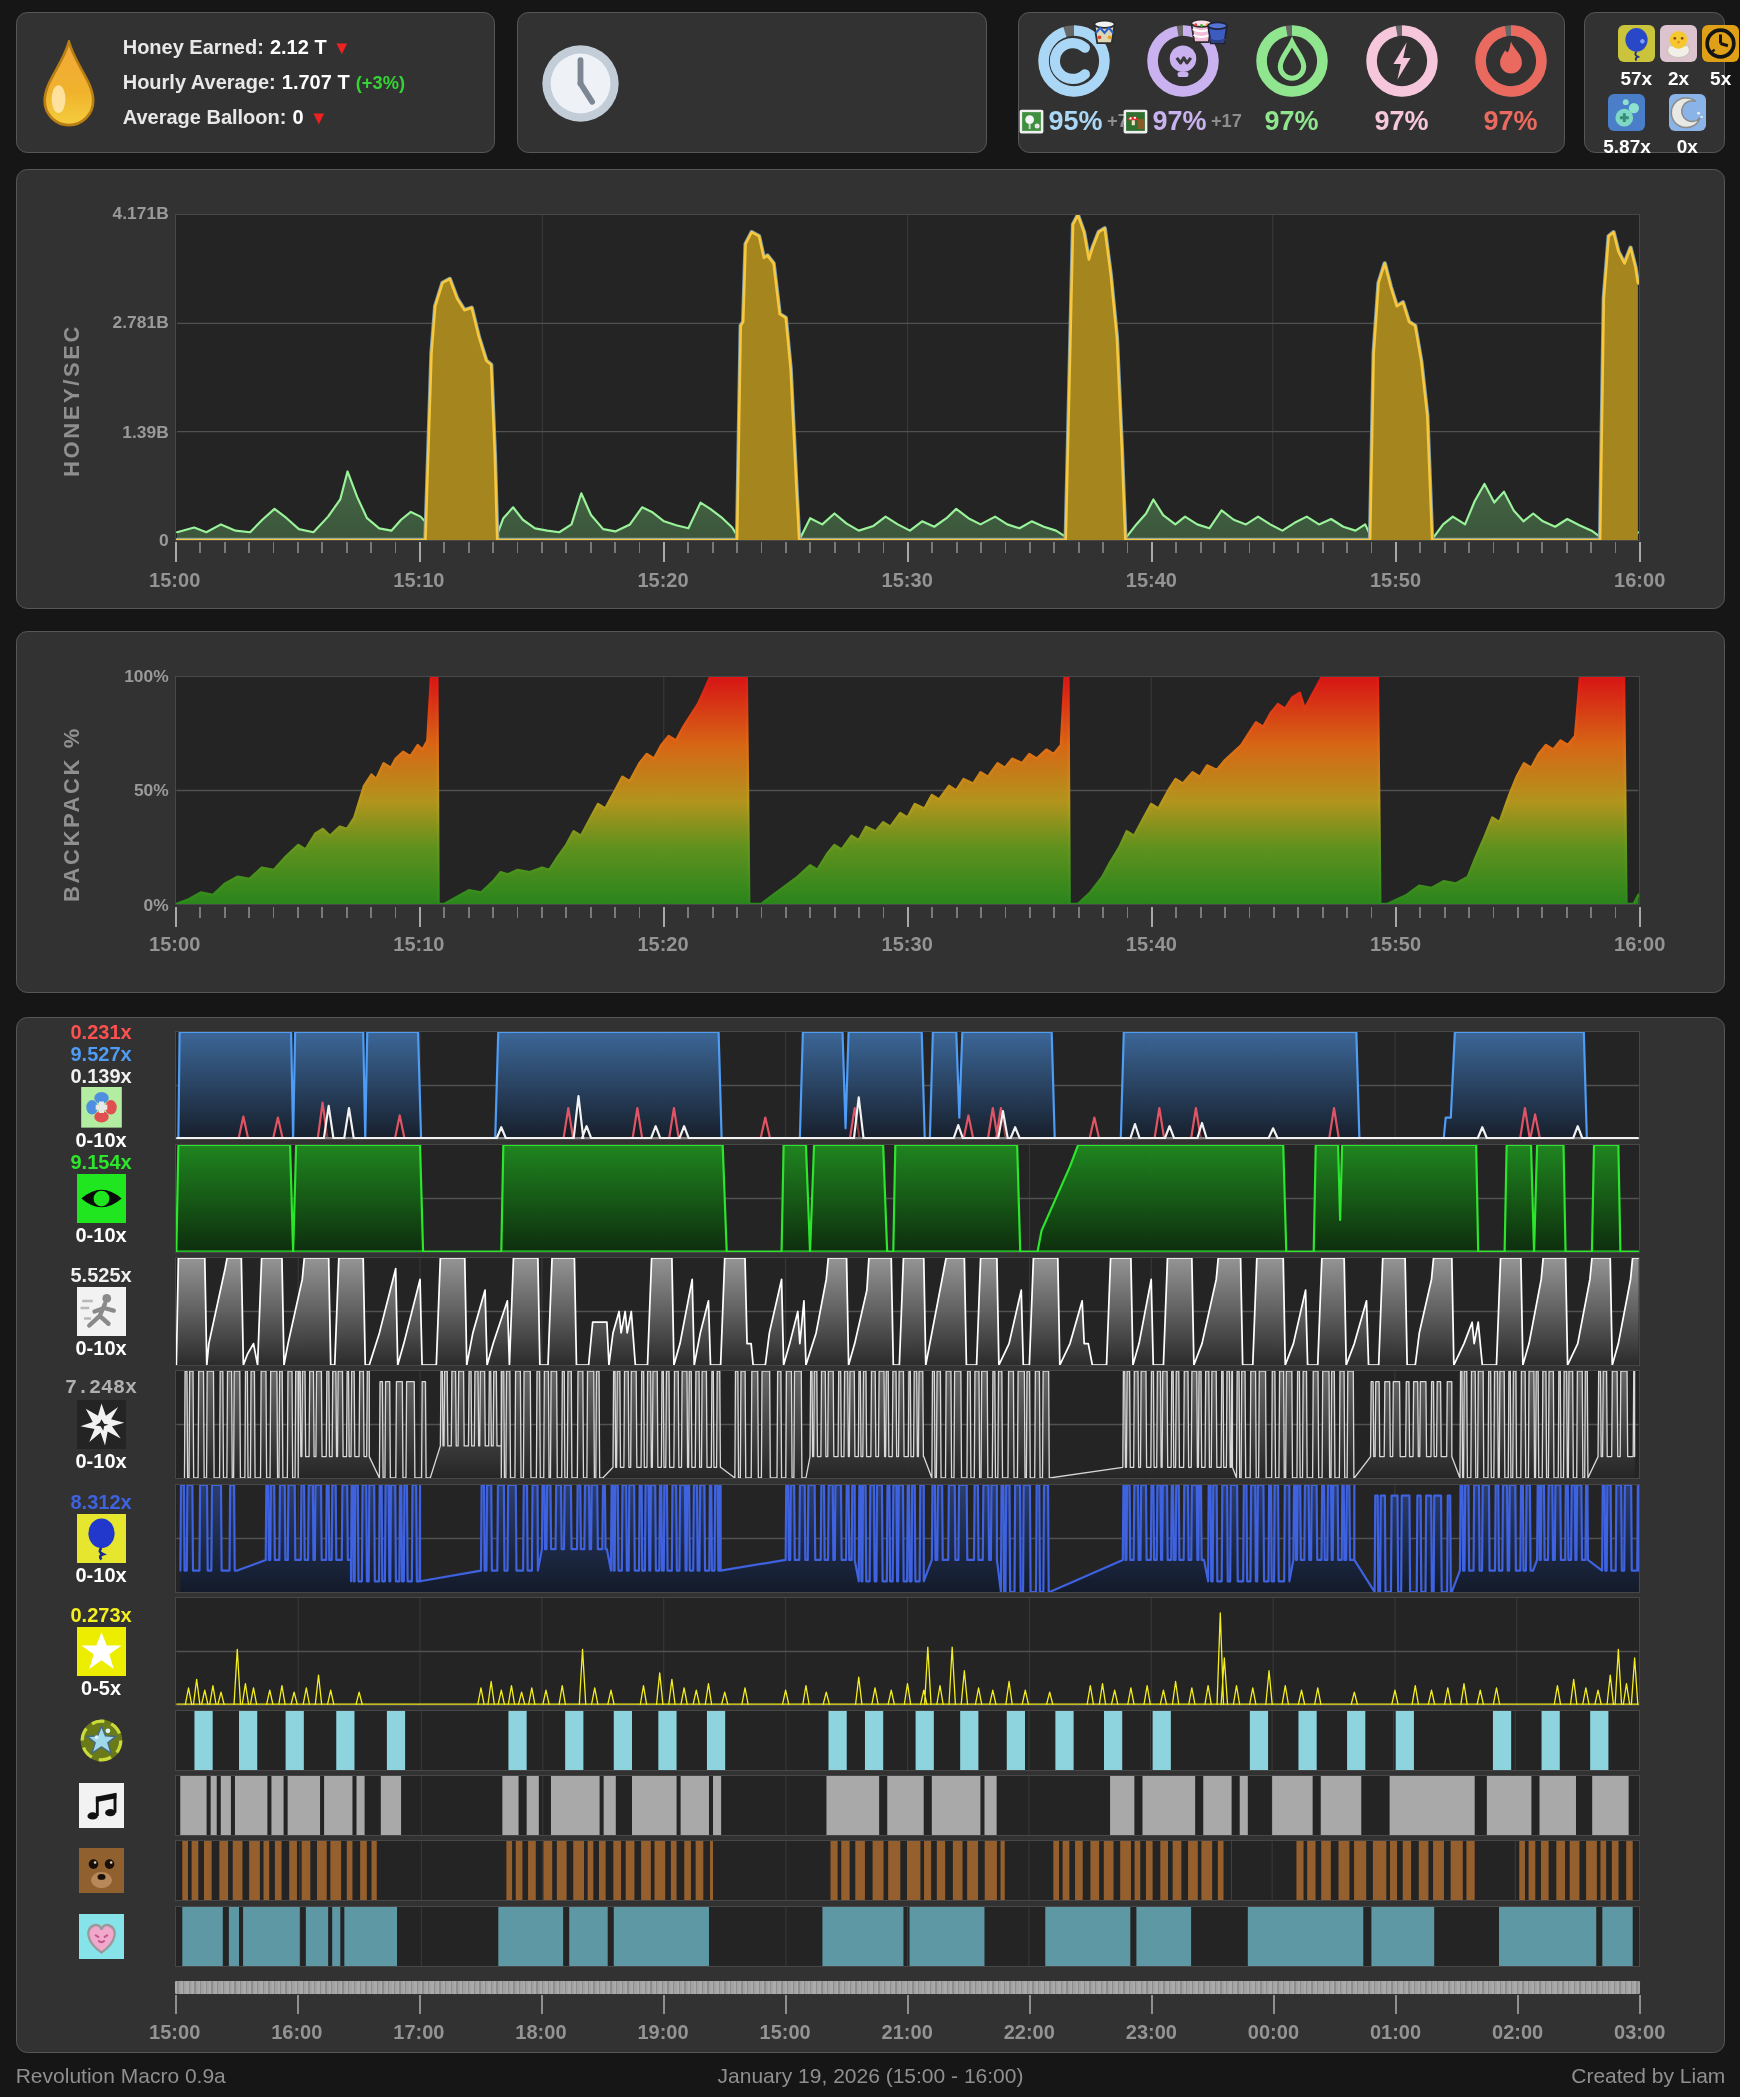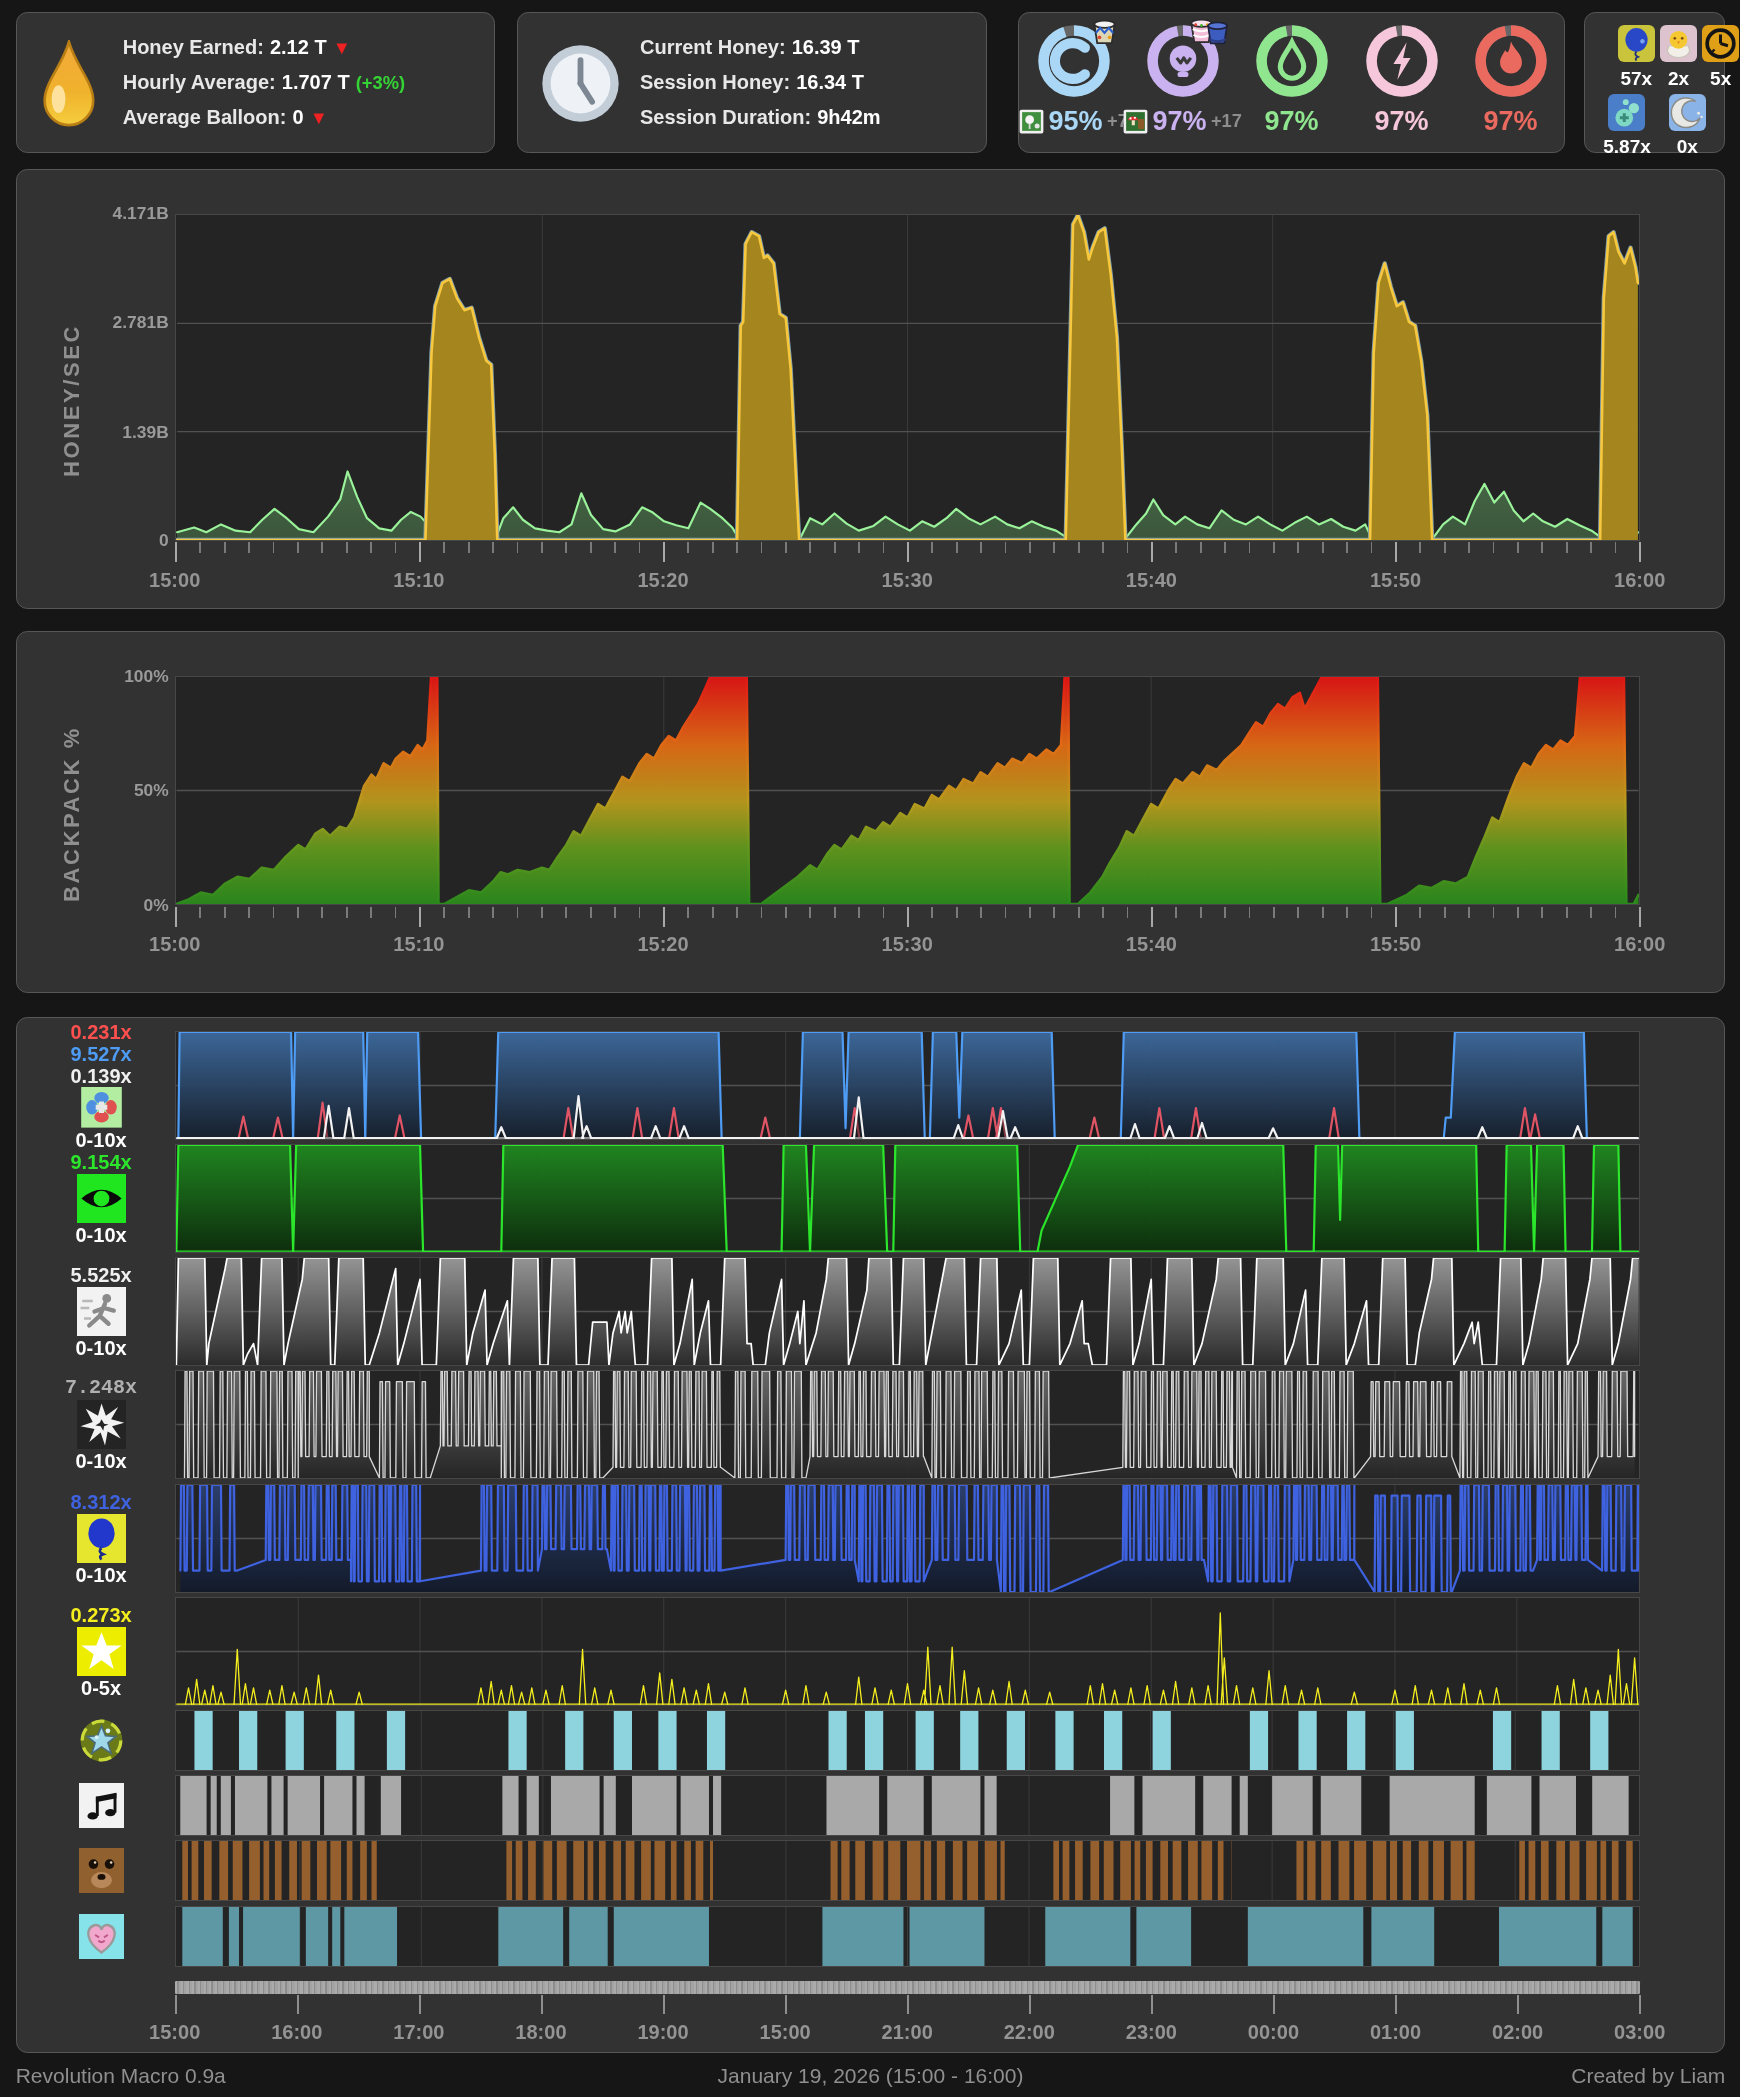--- a/index.html
+++ b/index.html
@@ -65,34 +65,20 @@
   </div>
 </div>
 
 <div class="panel" style="left:517px;top:12.2px;width:470px;height:141px;">
   <svg width="83" height="83" viewBox="0 0 100 100" style="position:absolute;left:21px;top:29px;">
     <circle cx="50" cy="50" r="46" fill="#c3cdd8"></circle>
     <circle cx="50" cy="50" r="36" fill="#eef2f7"></circle>
     <line x1="50" y1="50" x2="50" y2="22" stroke="#7d8794" stroke-width="7" stroke-linecap="round"></line>
     <line x1="50" y1="50" x2="64" y2="72" stroke="#7d8794" stroke-width="7" stroke-linecap="round"></line>
   </svg>
-  <div style="position:absolute;left:122px;top:0;height:100%;display:flex;flex-direction:column;justify-content:center;gap:12.2px;">
-    <div class="statline">
-      <span class="lbl">Current Honey:</span>
-      <span class="val">16.39 T</span>
-    </div>
-    <div class="statline">
-      <span class="lbl">Session Honey:</span>
-      <span class="val">16.34 T</span>
-    </div>
-    <div class="statline">
-      <span class="lbl">Session Duration:</span>
-      <span class="val">9h42m</span>
-    </div>
-  </div>
 </div>
 
 <div class="panel" style="left:1018px;top:12.2px;width:547px;height:141px;">
 
   <div class="gauge" style="left:0px;top:8.7px;">
     <div style="position:relative;width:78px;height:78px;">
       <svg width="78" height="78" viewBox="0 0 200 200">
         <circle cx="100" cy="100" r="78" fill="none" stroke="#666666" stroke-width="27"></circle>
         <circle cx="100" cy="100" r="78" fill="none" stroke-width="27" transform="rotate(-90 100 100)" stroke="#a9d7f5" stroke-dasharray="465.6 490.1"></circle>
         <g>

